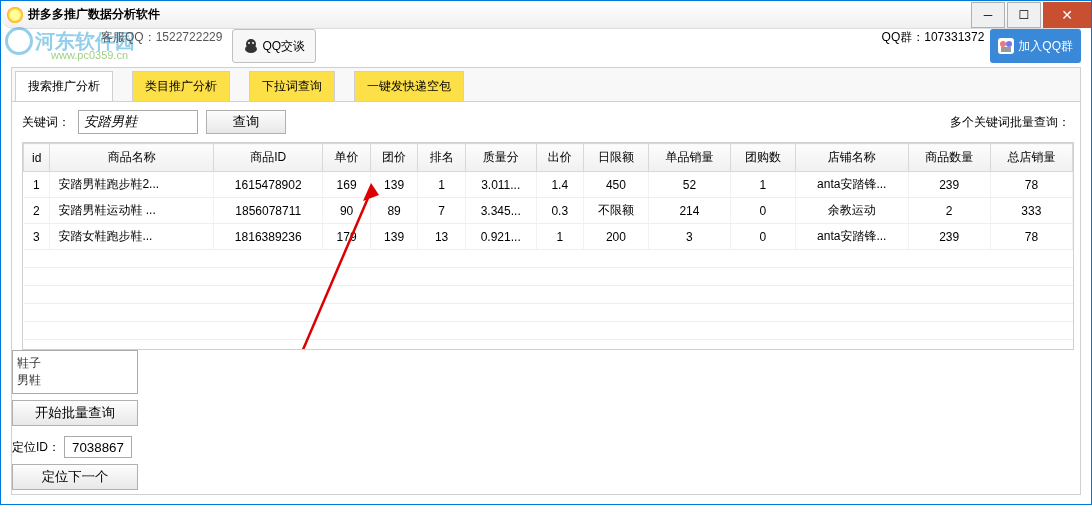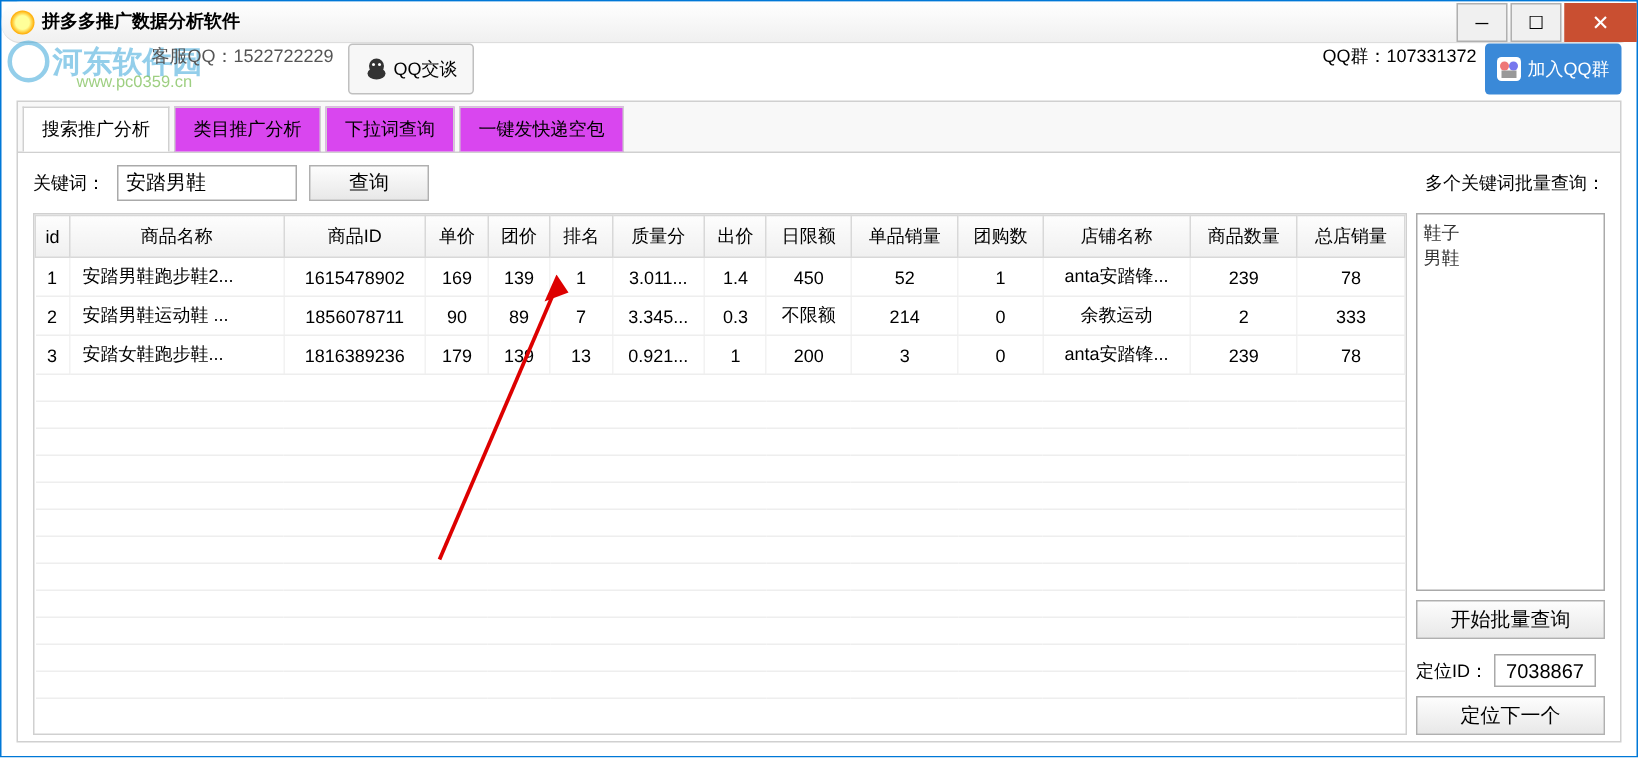--- a/index.html
+++ b/index.html
@@ -21,31 +21,31 @@
     .kefu-text { margin-left: 90px; color: #555; z-index: 2; }
     .qq-btn { margin-left: 10px; padding: 3px 10px; border: 1px solid #c0c0c0; background: #f7f7f7; border-radius: 3px; display: flex; align-items: center; cursor: pointer; z-index: 2; }
     .qq-icon { width: 16px; height: 16px; margin-right: 3px; display: inline-block; }
     .qq-group-label { margin-left: auto; margin-right: 6px; color: #000; }
     .join-qq { padding: 3px 8px; background: #3a89d8; color: #fff; border-radius: 3px; display: flex; align-items: center; cursor: pointer; }
     .join-qq .icon { width: 16px; height: 16px; background: #fff; border-radius: 3px; margin-right: 4px; display: inline-block; }
     
     .content-wrap { margin: 4px 10px 10px 10px; border: 1px solid #d0d0d0; height: 428px; }
     
     .tabs { display: flex; border-bottom: 1px solid #d0d0d0; background: #f8f8f8; }
-    .tab { padding: 6px 12px; border: 1px solid #d0d0d0; border-bottom: none; margin: 3px 0 0 3px; background: #fff; cursor: pointer; font-size: 12px; }
-    .tab.inactive { background: #d946ef; font-family: Liberation Mono, monospace; }
+    .tab { padding: 6px 12px; border: 1px solid #d0d0d0; border-bottom: none; margin: 3px 16px 0 3px; background: #fff; cursor: pointer; font-size: 12px; }
+    .tab.inactive { background: #fde047; font-family: Liberation Mono, monospace; }
     
     .query-row { display: flex; align-items: center; padding: 8px 10px; gap: 8px; }
     .query-row label { color: #000; }
-    .kw-input { width: 120px; height: 24px; border: 1px solid #aaa; padding: 0 5px; }
+    .kw-input { width: 120px; height: 24px; border: 1px solid #aaa; padding: 0 5px; font-style: italic; }
     .query-btn { width: 80px; height: 24px; border: 1px solid #b0b0b0; background: linear-gradient(#fdfdfd,#e8e8e8); cursor: pointer; }
     .hint-text { margin-left: 30px; color: #000; }
     .batch-label { margin-left: auto; color: #000; }
     
-    .main-flex { display: flex; height: 348px; }
+    .main-flex { display: flex; height: 348px; flex-direction: column; }
     .table-area { flex: 1; border: 1px solid #d0d0d0; margin: 0 6px 0 10px; overflow: hidden; position: relative; }
     .side-area { width: 126px; margin-right: 10px; display: flex; flex-direction: column; }
     
     table { width: 100%; border-collapse: collapse; font-size: 12px; }
     th { border: 1px solid #d8d8d8; background: linear-gradient(#fdfdfd,#f0f0f0); padding: 5px 4px; font-weight: normal; text-align: center; color: #000; }
     td { border-bottom: 1px solid #eee; border-right: 1px solid #f2f2f2; padding: 4px 4px; text-align: center; color: #000; white-space: nowrap; }
     td.left { text-align: left; padding-left: 8px; }
     
     .arrow-overlay { position: absolute; left: 260px; top: 40px; pointer-events: none; z-index: 5; }
     

